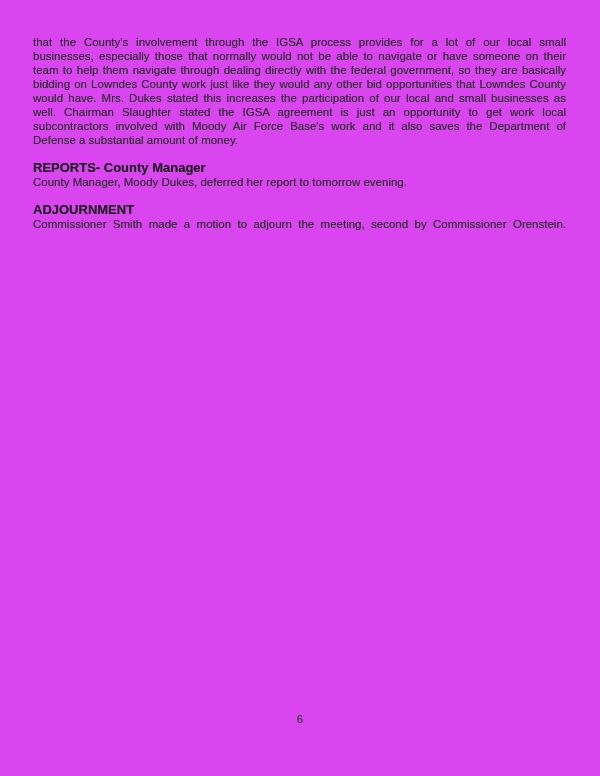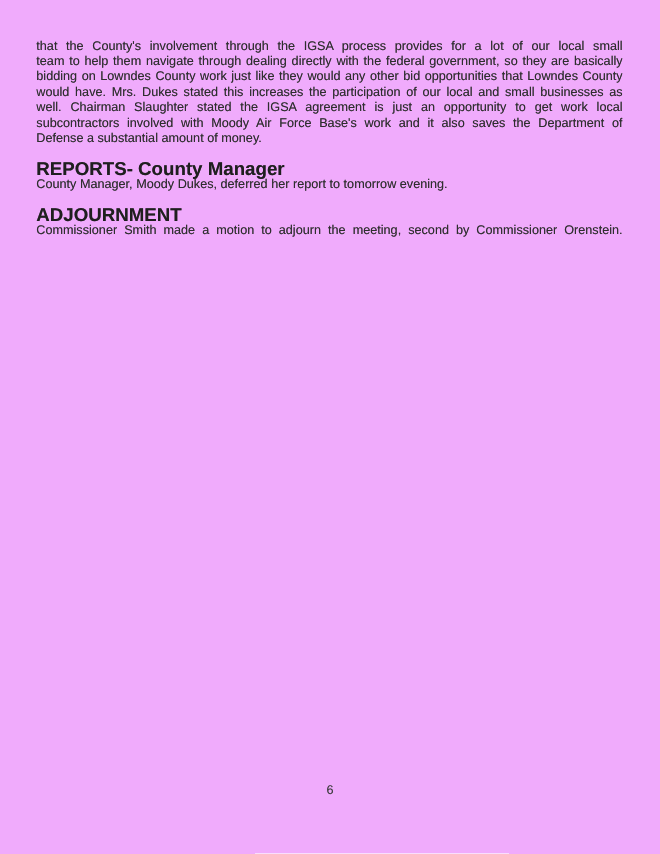--- a/index.html
+++ b/index.html
@@ -7,21 +7,21 @@
     width: 600px;
     height: 776px;
     background: #ffffff;
     overflow: hidden;
     font-family: "Liberation Sans", "DejaVu Sans", sans-serif;
   }
   .page {
     position: relative;
     width: 600px;
     height: 776px;
-    background: #f0abfc;
+    background: #d946ef;
   }
   .content {
     position: absolute;
     left: 33px;
     top: 35px;
     width: 533px;
     font-size: 11.5px;
     line-height: 14px;
     color: #2e2e2e;
     text-shadow: 0 0 0.4px rgba(46,46,46,0.55);
@@ -37,21 +37,21 @@
   }
   .lline {
     display: block;
     text-align: left;
     height: 14px;
     overflow: hidden;
   }
   .heading {
     display: block;
     margin-top: 14px;
-    font-size: 17px;
+    font-size: 13px;
     line-height: 14px;
     font-weight: bold;
     color: #1f1f1f;
     text-shadow: 0 0 0.4px rgba(31,31,31,0.6);
   }
   .footer {
     position: absolute;
     left: 0;
     top: 712px;
     width: 600px;
@@ -63,20 +63,21 @@
   }
 </style>
 </head>
 <body>
 
 <div class="page">
   <div class="content">
 
     <div class="para">
       <span class="jline">that the County's involvement through the IGSA process provides for a lot of our local small</span>
+      <span class="jline">businesses, especially those that normally would not be able to navigate or have someone on their</span>
       <span class="jline">team to help them navigate through dealing directly with the federal government, so they are basically</span>
       <span class="jline">bidding on Lowndes County work just like they would any other bid opportunities that Lowndes County</span>
       <span class="jline">would have. Mrs. Dukes stated this increases the participation of our local and small businesses as</span>
       <span class="jline">well. Chairman Slaughter stated the IGSA agreement is just an opportunity to get work local</span>
       <span class="jline">subcontractors involved with Moody Air Force Base's work and it also saves the Department of</span>
       <span class="lline">Defense a substantial amount of money.</span>
     </div>
 
     <span class="heading">REPORTS- County Manager</span>
     <span class="lline">County Manager, Moody Dukes, deferred her report to tomorrow evening.</span>

